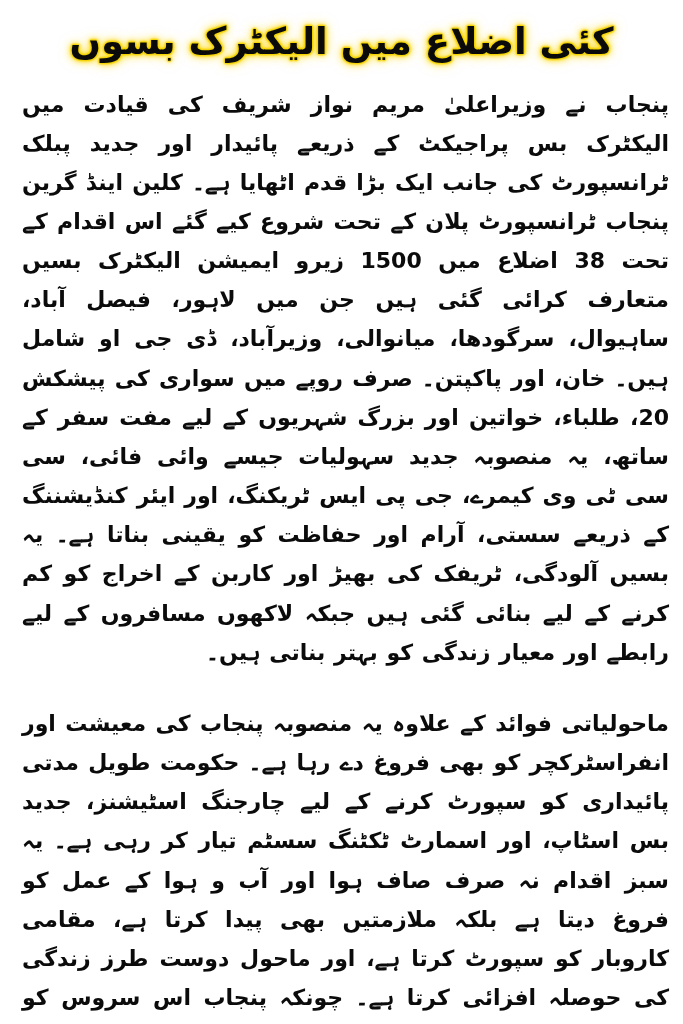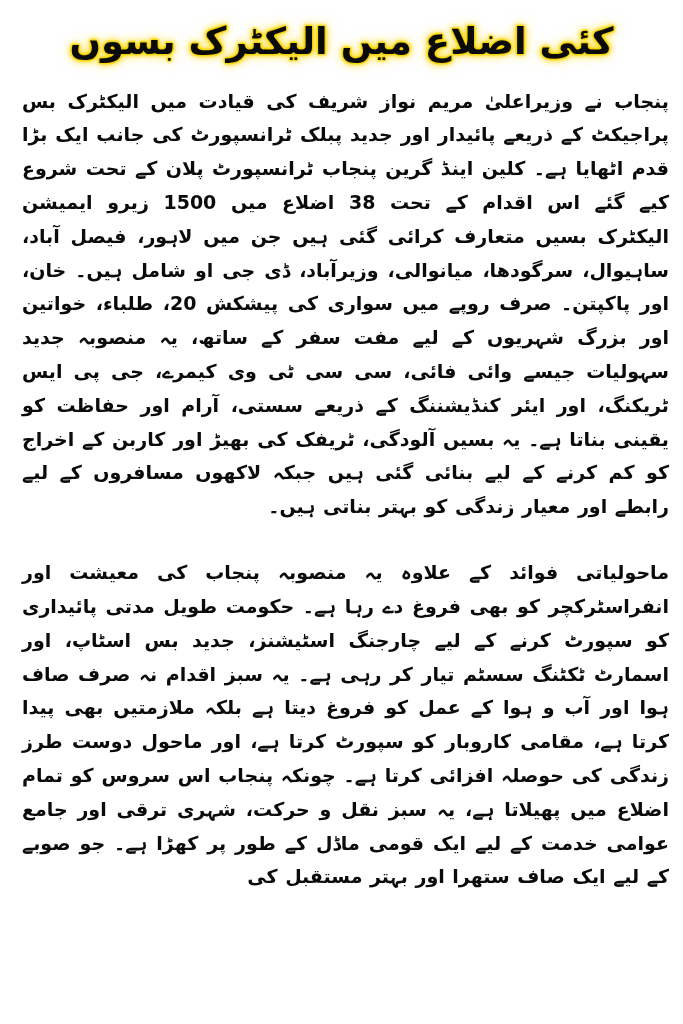--- a/index.html
+++ b/index.html
@@ -62,21 +62,21 @@
   
   .article-body {
     margin-top: 16px;
     direction: rtl;
     text-align: justify;
     text-align-last: right;
     color: #0b0b0b;
   }
   .para {
     margin: 0 0 0 8px;
-    font-size: 19px;
+    font-size: 22px;
     line-height: 1.78;
     font-weight: 600;
     text-align: justify;
     text-justify: inter-word;
     word-spacing: 1px;
   }
   .para + .para {
     margin-top: 32px;
   }
 </style>

